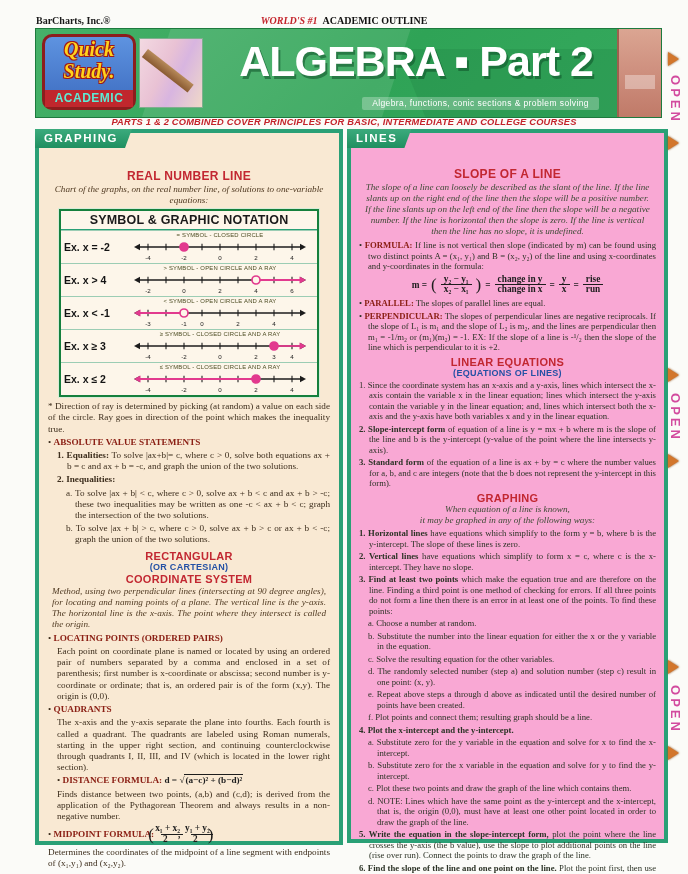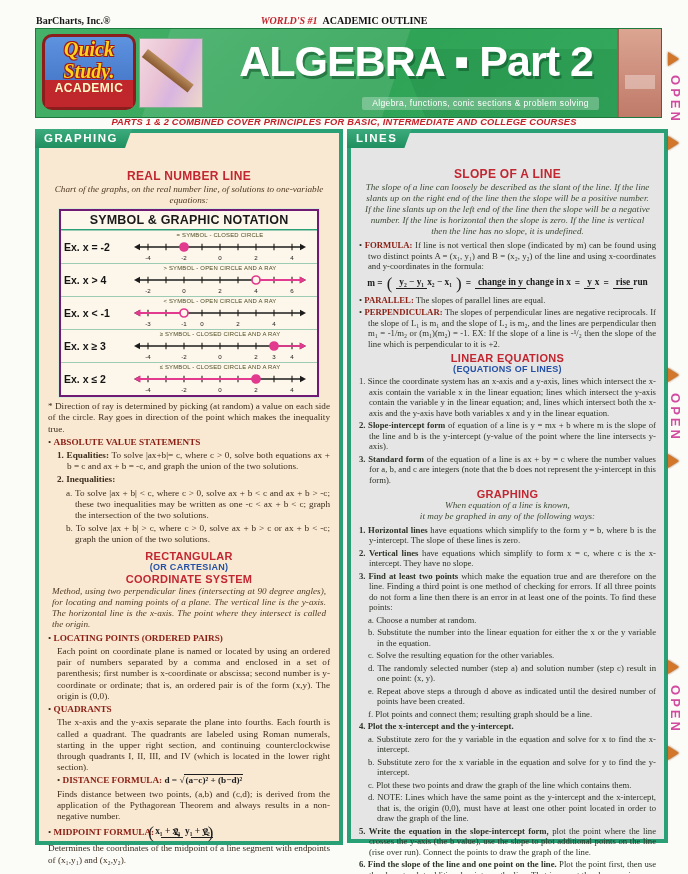--- a/index.html
+++ b/index.html
@@ -16,42 +16,42 @@
   .banner{left:35px;top:28px;width:625px;height:88px;background:linear-gradient(135deg,#46b169 0%,#2fa356 55%,#35a95e 100%);
           border:1px solid #1d7a3e;overflow:hidden;}
   .banner .poly1{position:absolute;left:120px;top:-10px;width:240px;height:110px;background:rgba(255,255,255,.10);
           transform:skewX(-18deg);}
   .banner .poly2{position:absolute;left:380px;top:20px;width:220px;height:90px;background:rgba(0,70,30,.10);
           transform:skewX(22deg);}
   .qs-logo{position:absolute;left:6px;top:5px;width:94px;height:76px;border:3px solid #8c1d1d;border-radius:10px;
           background:linear-gradient(#5e93e0,#3d6cc0);box-sizing:border-box;text-align:center;}
   .qs-line{font:bold italic 20px "Liberation Serif",serif;color:#ffd21c;line-height:20px;margin-top:2px;
           text-shadow:1px 1px 0 #a01818,-1px -1px 0 #a01818,1px -1px 0 #a01818,-1px 1px 0 #a01818;}
-  .qs-band{position:absolute;left:0;right:0;bottom:0;background:#c0272d;color:#fef9c3;
-          font:bold 12px "Liberation Sans",sans-serif;letter-spacing:.5px;padding:1px 0 12px;}
+  .qs-band{position:absolute;left:0;right:0;bottom:0;background:#c0272d;color:#5eead4;
+          font:bold 12px "Liberation Sans",sans-serif;letter-spacing:.5px;padding:1px 0 2px;}
   .pencil{position:absolute;left:103px;top:9px;width:62px;height:68px;border:1px solid #7fae8e;
           background:linear-gradient(115deg,#f3d9e2 0%,#e9c2d4 40%,#d8b5e0 60%,#f0d9c8 100%);}
   .pencil:after{content:"";position:absolute;left:8px;top:10px;width:58px;height:10px;background:linear-gradient(#b78a5a,#8a5a32);
           transform:rotate(38deg);transform-origin:left top;}
   .banner-title{position:absolute;left:170px;top:8px;width:420px;text-align:center;
           font:bold 43px/48px "Liberation Sans",sans-serif;color:#fff;letter-spacing:-1px;
           text-shadow:2px 3px 0 rgba(15,80,40,.55);white-space:nowrap;}
   .banner-sub{position:absolute;right:62px;bottom:7px;padding:1px 10px 2px;background:rgba(255,255,255,.28);
           border-radius:2px;color:#fff;font:8.5px "Liberation Sans",sans-serif;letter-spacing:.4px;}
   .banner-corner{position:absolute;right:0;top:0;width:42px;height:88px;
           background:linear-gradient(180deg,#dba592 0%,#cf9180 45%,#c07a68 100%);border-left:2px solid #9e5f4e;}
   .banner-corner:after{content:"";position:absolute;left:6px;top:46px;right:6px;height:14px;background:rgba(255,255,255,.35);}
 
   .strapline{left:0;top:117px;width:100%;text-align:center;
           font:bold italic 9.3px "Liberation Sans",sans-serif;color:#c4232b;letter-spacing:.2px;}
 
   
   .panel{position:absolute;border:4px solid #2aa076;background:#f9e9d3;box-sizing:border-box;}
   .panel.left{left:35px;top:129px;width:308px;height:716px;}
-  .panel.right{left:347px;top:129px;width:321px;height:714px;background:#e5e5e5;}
+  .panel.right{left:347px;top:129px;width:321px;height:714px;background:#f9a8d4;}
   .tab{position:absolute;top:-4px;left:-4px;background:linear-gradient(#3cab7d,#1f8f60);color:#fff;
        font:bold 11.5px "Liberation Sans",sans-serif;letter-spacing:1.5px;padding:3px 14px 4px 9px;
        clip-path:polygon(0 0,100% 0,calc(100% - 7px) 100%,0 100%);}
   .panel-body{padding:20px 9px 4px;}
   .panel.right .panel-body{padding:18px 8px 4px;}
 
   .h-red{color:#c22731;font:bold 12px "Liberation Sans",sans-serif;text-align:center;letter-spacing:.3px;margin:16px 0 1px;}
   .h-red.small{font-size:11px;margin:0;}
   .h-blue{color:#2451a5;font:bold 9px "Liberation Sans",sans-serif;text-align:center;letter-spacing:.3px;margin:0 0 1px;}
   .intro{font:italic 9.2px/1.2 "Liberation Serif",serif;color:#503a22;text-align:center;margin:1px 4px 3px;}
@@ -59,33 +59,33 @@
   .p{font:9.2px/1.22 "Liberation Serif",serif;color:#3d2e1d;text-align:justify;margin:2px 0;}
   .panel.right .p{font-size:8.7px;line-height:1.21;color:#2c3326;}
   .bh{color:#8b2015;font-weight:bold;}
   .bullet{padding-left:9px;text-indent:-9px;}
   .ind1{margin-left:9px;}
   .ind2{margin-left:18px;}
   .hang{padding-left:10px;text-indent:-10px;}
   .hang2{padding-left:9px;text-indent:-9px;}
 
   
-  .sg-table{width:256px;margin:3px auto 4px;border:2px solid #701a75;background:#fdf6ea;box-shadow:0 0 0 1px #d8ecd8;}
+  .sg-table{width:256px;margin:3px auto 4px;border:2px solid #15803d;background:#fdf6ea;box-shadow:0 0 0 1px #d8ecd8;}
   .sg-title{font:bold 12.5px "Liberation Sans",sans-serif;color:#1a1a1a;text-align:center;padding:2px 0;
             border-bottom:1.5px solid #2aa076;letter-spacing:.2px;}
   .sg-row{display:flex;align-items:center;border-top:1px solid #9ccdb4;padding:1px 3px 2px;}
   .sg-row:first-of-type{border-top:none;}
   .sg-ex{width:62px;font:bold 10.5px "Liberation Sans",sans-serif;color:#141414;white-space:nowrap;}
   .sg-right{flex:1;display:flex;flex-direction:column;align-items:center;}
   .sg-cap{font:5.9px "Liberation Sans",sans-serif;color:#4c4c22;letter-spacing:.2px;margin-bottom:1px;}
 
   
   .formula-row{display:flex;justify-content:center;align-items:center;gap:4px;margin:3px 0;
                font:bold 9.3px "Liberation Serif",serif;color:#1d1d1d;}
-  .frac{display:inline-flex;flex-direction:row;align-items:center;line-height:1.05;}
+  .frac{display:inline-flex;flex-direction:column;align-items:center;line-height:1.05;}
   .frac .num{border-bottom:1px solid #1d1d1d;padding:0 3px;}
   .paren{font-size:17px;font-weight:normal;line-height:1;}
   .sqrt-bar{border-top:1px solid #1d1d1d;padding:0 1px;}
   .inline-formula{font-weight:bold;color:#1d1d1d;}
 
   
   .open-arrow{position:absolute;left:668px;width:0;height:0;border-left:11px solid #d2762c;
               border-top:7px solid transparent;border-bottom:7px solid transparent;filter:drop-shadow(0 0 1px #8a4a14);}
   .open-word{position:absolute;left:666px;width:18px;height:62px;}
   .open-word span{position:absolute;left:-22px;top:24px;width:62px;text-align:center;transform:rotate(90deg);

